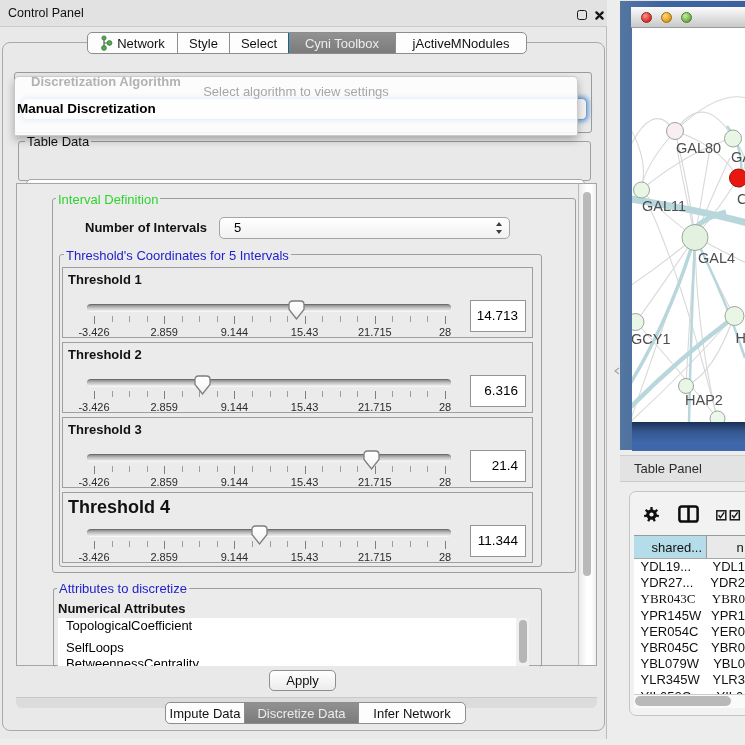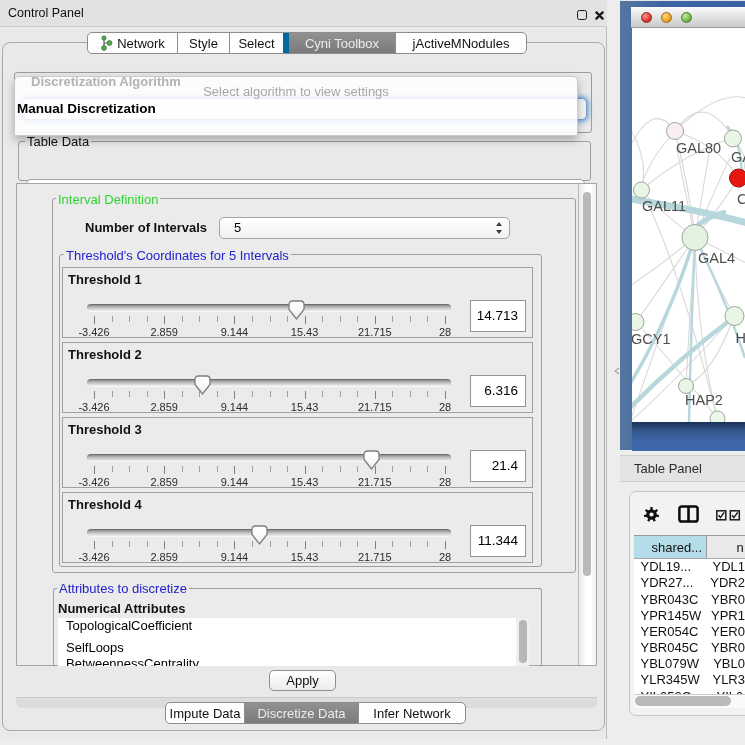--- a/index.html
+++ b/index.html
@@ -25,21 +25,21 @@
     <div style="width:90px;border-right:1px solid #8d8d8d;display:flex;align-items:center;justify-content:center;gap:4px;">
       <svg width="13" height="16" viewBox="0 0 13 16">
           <path d="M4 3 V13 M4 8 H9" stroke="#5c5c5c" stroke-width="1.2" fill="none"></path>
           <circle cx="4" cy="3" r="2.1" fill="#54a854" stroke="#2e7c2e" stroke-width="0.8"></circle>
           <circle cx="9.5" cy="8" r="2.4" fill="#54a854" stroke="#2e7c2e" stroke-width="0.8"></circle>
           <circle cx="4" cy="13" r="2.4" fill="#54a854" stroke="#2e7c2e" stroke-width="0.8"></circle>
         </svg>
       <span>Network</span>
       </div>
     <div style="width:52px;border-right:1px solid #8d8d8d;display:flex;align-items:center;justify-content:center;">Style</div>
-    <div style="width:59px;border-right:6px solid #0369a1;display:flex;align-items:center;justify-content:center;">Select</div>
+    <div style="width:59px;border-right:1px solid #0369a1;display:flex;align-items:center;justify-content:center;">Select</div>
     <div style="width:107px;border-right:1px solid #8d8d8d;display:flex;align-items:center;justify-content:center;background:linear-gradient(#919191,#7b7b7b);color:#ececec;">Cyni Toolbox</div>
     <div style="flex:1;display:flex;align-items:center;justify-content:center;">jActiveMNodules</div>
   </div>
 
   <div class="abs" style="left:14px;top:71.5px;width:578px;height:61.5px;border:1px solid #9b9b9b;border-radius:3px;"></div>
   <span class="abs" style="left:28px;top:74px;font-size:13px;font-weight:bold;color:#b2b2b2;padding:0 3px;z-index:8;">Discretization Algorithm</span>
 
   <div class="abs" style="left:22px;top:98px;width:565px;height:22px;border:1px solid #7e9cc4;border-radius:5px;background:#f2f2f2;box-shadow:0 0 4px 2px rgba(74,144,217,0.75);"></div>
 
   <div class="abs" style="left:14px;top:76px;width:564px;height:60px;background:rgba(255,255,255,0.87);border:1px solid rgba(170,170,170,0.6);border-radius:5px 5px 2px 2px;box-shadow:0 4px 9px rgba(0,0,0,0.28);z-index:6;"></div>
@@ -193,21 +193,21 @@
             <stop offset="0.5" stop-color="#fafafa"></stop>
             <stop offset="1" stop-color="#ececec"></stop>
           </linearGradient>
         </defs>
     <path d="M1 4.5 Q1 1 4.5 1 L12.5 1 Q16 1 16 4.5 L16 9.5 L8.5 19 L1 9.5 Z" fill="url(#tg3)" stroke="#7e7e7e" stroke-width="1.3"></path>
       </svg>
       <div class="abs" style="left:470px;top:450px;width:56px;height:32px;background:#fff;border:1px solid #949494;">
         <span style="position:absolute;right:7px;top:0;line-height:30px;font-size:13.5px;color:#000;">21.4</span>
       </div>
       <div class="abs" style="left:62px;top:492px;width:471px;height:71px;border:1px solid #9f9f9f;"></div>
-      <span class="abs" style="left:68px;top:497px;font-size:13px;font-weight:bold;color:#111;">Threshold 4</span>
+      <span class="abs" style="left:68px;top:497px;font-size:18px;font-weight:bold;color:#111;">Threshold 4</span>
       <div class="abs" style="left:87px;top:528.5px;width:364px;height:8px;border-radius:4px;background:linear-gradient(#8c8c8c,#bcbcbc 35%,#efefef 85%,#ffffff);border-top:1px solid #6d6d6d;"></div>
       <div class="abs" style="left:94.0px;top:540.5px;width:1px;height:8px;background:#7e7e7e;"></div>
       <div class="abs" style="left:111.5px;top:540.5px;width:1px;height:6px;background:#9d9d9d;"></div>
       <div class="abs" style="left:129.1px;top:540.5px;width:1px;height:6px;background:#9d9d9d;"></div>
       <div class="abs" style="left:146.7px;top:540.5px;width:1px;height:6px;background:#9d9d9d;"></div>
       <div class="abs" style="left:164.2px;top:540.5px;width:1px;height:8px;background:#7e7e7e;"></div>
       <div class="abs" style="left:181.8px;top:540.5px;width:1px;height:6px;background:#9d9d9d;"></div>
       <div class="abs" style="left:199.3px;top:540.5px;width:1px;height:6px;background:#9d9d9d;"></div>
       <div class="abs" style="left:216.9px;top:540.5px;width:1px;height:6px;background:#9d9d9d;"></div>
       <div class="abs" style="left:234.4px;top:540.5px;width:1px;height:8px;background:#7e7e7e;"></div>
@@ -366,21 +366,21 @@
       </div>
     </div>
     <div style="display:flex;height:16.2px;align-items:center;">
       <div style="width:75px;padding-left:7px;">YDL19...</div>
       <div style="flex:1;padding-left:8px;">YDL1</div>
     </div>
     <div style="display:flex;height:16.2px;align-items:center;">
       <div style="width:75px;padding-left:7px;">YDR27...</div>
       <div style="flex:1;padding-left:8px;">YDR2</div>
     </div>
-    <div style="display:flex;height:16.2px;align-items:flex-end;">
+    <div style="display:flex;height:16.2px;align-items:flex-end;font-family:Liberation Serif, serif;">
       <div style="width:75px;padding-left:7px;">YBR043C</div>
       <div style="flex:1;padding-left:8px;">YBR0</div>
     </div>
     <div style="display:flex;height:16.2px;align-items:center;">
       <div style="width:75px;padding-left:7px;">YPR145W</div>
       <div style="flex:1;padding-left:8px;">YPR1</div>
     </div>
     <div style="display:flex;height:16.2px;align-items:center;">
       <div style="width:75px;padding-left:7px;">YER054C</div>
       <div style="flex:1;padding-left:8px;">YER0</div>

